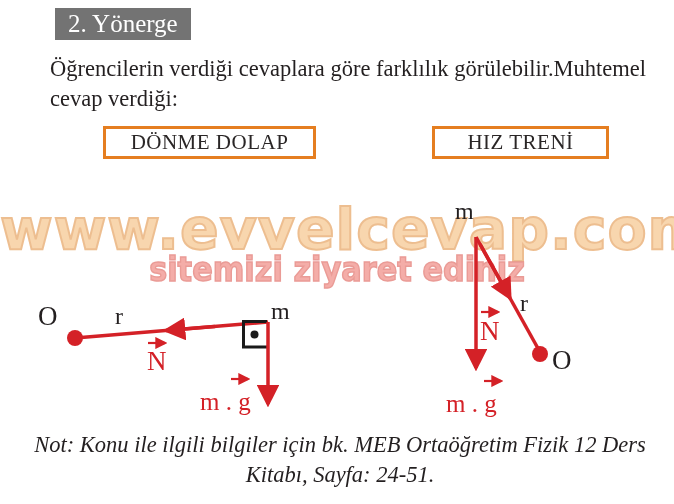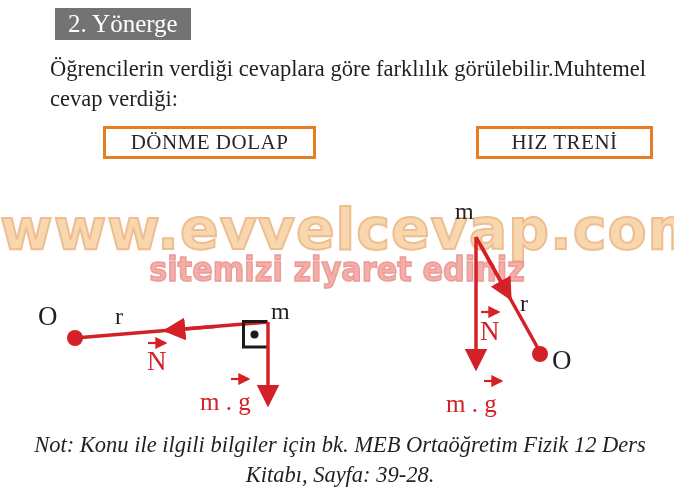--- a/index.html
+++ b/index.html
@@ -12,21 +12,21 @@
     padding:0 13px;background:#737373;color:#ffffff;font-size:25px;margin-left:41px;
   }
   .intro{position:absolute;left:10px;top:54px;width:660px;font-size:22.5px;margin-left:40px;}
   .intro .ln{line-height:30px;white-space:nowrap;}
   .answer-box{
     position:absolute;top:126px;height:27px;background:#ffffff;
     border:3.5px solid #e57e20;text-align:center;font-size:21px;line-height:27px;
     letter-spacing:0.5px;color:#2a2626;
   }
   .answer-box.left{left:63px;width:207px;margin-left:40px;}
-  .answer-box.right{left:432px;width:171px;margin-left:44px;}
+  .answer-box.right{left:432px;width:171px;}
   .watermark{position:absolute;left:0;top:0;width:674px;z-index:1;
     font-family:"DejaVu Sans","Liberation Sans",sans-serif;font-weight:bold;
     text-align:center;pointer-events:none;}
   .wm1{position:absolute;left:0;top:196px;width:674px;font-size:57px;
     letter-spacing:1px;color:#f8d2a6;-webkit-text-stroke:2px #ecb885;opacity:.9;}
   .wm2{position:absolute;left:0;top:250px;width:674px;font-size:33px;
     letter-spacing:0px;color:#f3a59f;-webkit-text-stroke:1.5px #e8918b;opacity:.9;
     transform:scaleX(.92);}
   svg.diagrams{position:absolute;left:0;top:0;z-index:3;pointer-events:none;}
   svg text{font-family:"Liberation Serif","DejaVu Serif",serif;}
@@ -90,16 +90,16 @@
       <text x="552" y="369" font-size="27" fill="#231f20">O</text>
       <path d="M481,312 L498,312" stroke="#d42127" stroke-width="2.2" fill="none" marker-end="url(#arS)"></path>
       <text x="480" y="340" font-size="27" fill="#d42127">N</text>
       <path d="M484,381 L501,381" stroke="#d42127" stroke-width="2.2" fill="none" marker-end="url(#arS)"></path>
       <text x="446" y="412" font-size="25" fill="#d42127">m . g</text>
     </g>
   </svg>
 
   <div class="note">
     <div class="ln">Not: Konu ile ilgili bilgiler için bk. MEB Ortaöğretim Fizik 12 Ders</div>
-    <div class="ln">Kitabı, Sayfa: 39-28.</div>
+    <div class="ln">Kitabı, Sayfa: 24-51.</div>
   </div>
 
 </div>
 
 </body></html>

